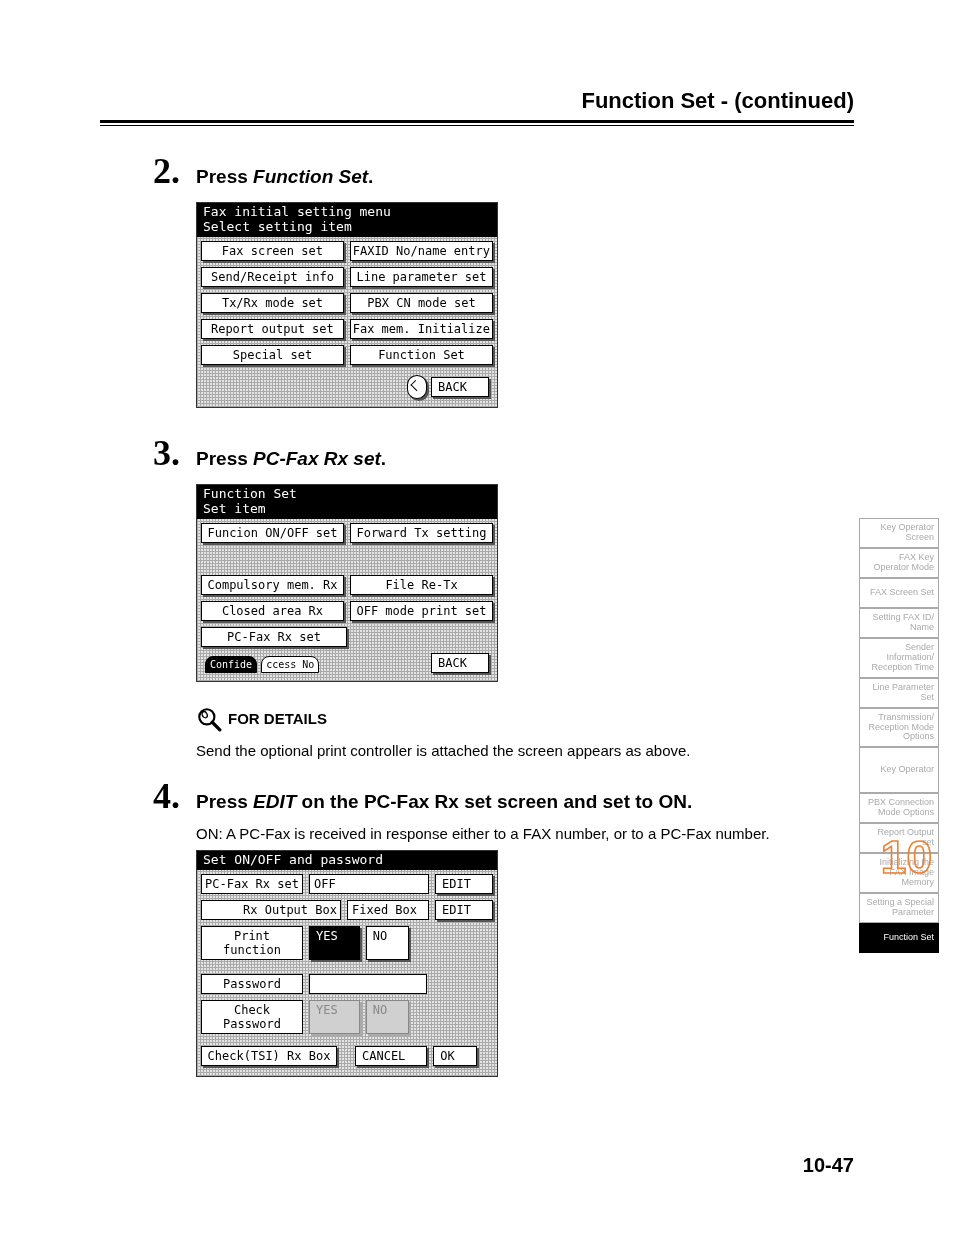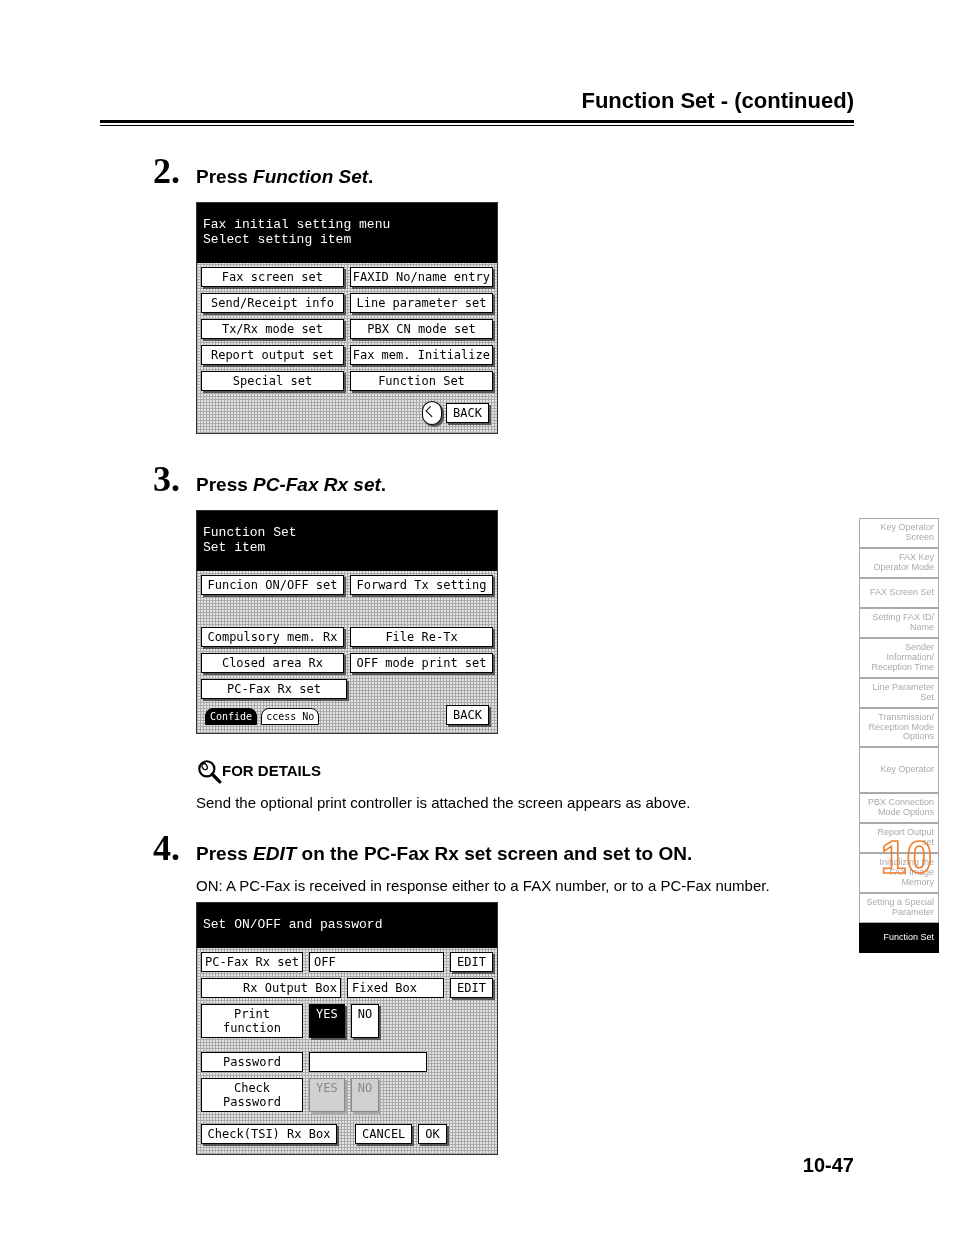--- a/index.html
+++ b/index.html
@@ -69,24 +69,23 @@
     margin-bottom: 24px;
     width: 300px;
     font-family: monospace;
     font-size: 13px;
     color: #000;
     border: 1px solid #333;
   }
   .lcd-title {
     background: #000;
     color: #fff;
-    padding: 15px 6px;
+    padding: 2px 6px;
     line-height: 1.15;
     white-space: pre;
-    font-family: Liberation Mono, monospace;
   }
   .lcd-body {
     position: relative;
     padding: 4px;
     min-height: 120px;
     background:
       repeating-linear-gradient(0deg, #aaa 0 1px, transparent 1px 3px),
       repeating-linear-gradient(90deg, #aaa 0 1px, transparent 1px 3px),
       #e4e4e4;
   }
@@ -94,21 +93,21 @@
   .lcd-btn {
     flex: 1;
     background: #fff;
     border: 1px solid #000;
     box-shadow: 2px 2px 0 #555;
     text-align: center;
     padding: 2px 2px;
     font-size: 12px;
     white-space: nowrap;
   }
-  .lcd-btn.narrow { flex: 0 0 auto; padding-left: 6px; padding-right: 6px; }
+  .lcd-btn.narrow { flex: 0 0 auto; padding-left: 6px; padding-right: 21px; }
   .lcd-btn.dark { background: #000; color: #fff; }
   .lcd-btn.dim { background: #d0d0d0; color: #888; border-color: #888; box-shadow: 2px 2px 0 #aaa; }
   .lcd .blank { flex: 1; background: transparent; border: none; box-shadow: none; height: 20px; }
   .lcd .plain { flex:1; background:#fff; border:1px solid #000; text-align:center; padding:2px 2px; font-size:12px; box-shadow:none; }
   .back-row { display:flex; justify-content:flex-end; align-items:center; gap:4px; padding:4px; }
   .back-circle {
     width: 18px; height: 22px;
     border: 1px solid #000;
     border-radius: 50% / 40%;
     background:#fff;
@@ -140,20 +139,21 @@
     padding:2px 4px;
   }
   .tab.front { background:#000; color:#fff; }
   .for-details {
     margin-left: 56px;
     margin-top: 8px;
     font-weight: bold;
     font-size: 15px;
     display:flex;
     align-items:center;
+    gap:6px;
   }
   .mag-icon{
     width:26px;height:26px;
   }
   
   .side-tabs {
     position: absolute;
     right: 15px;
     top: 518px;
     width: 80px;

